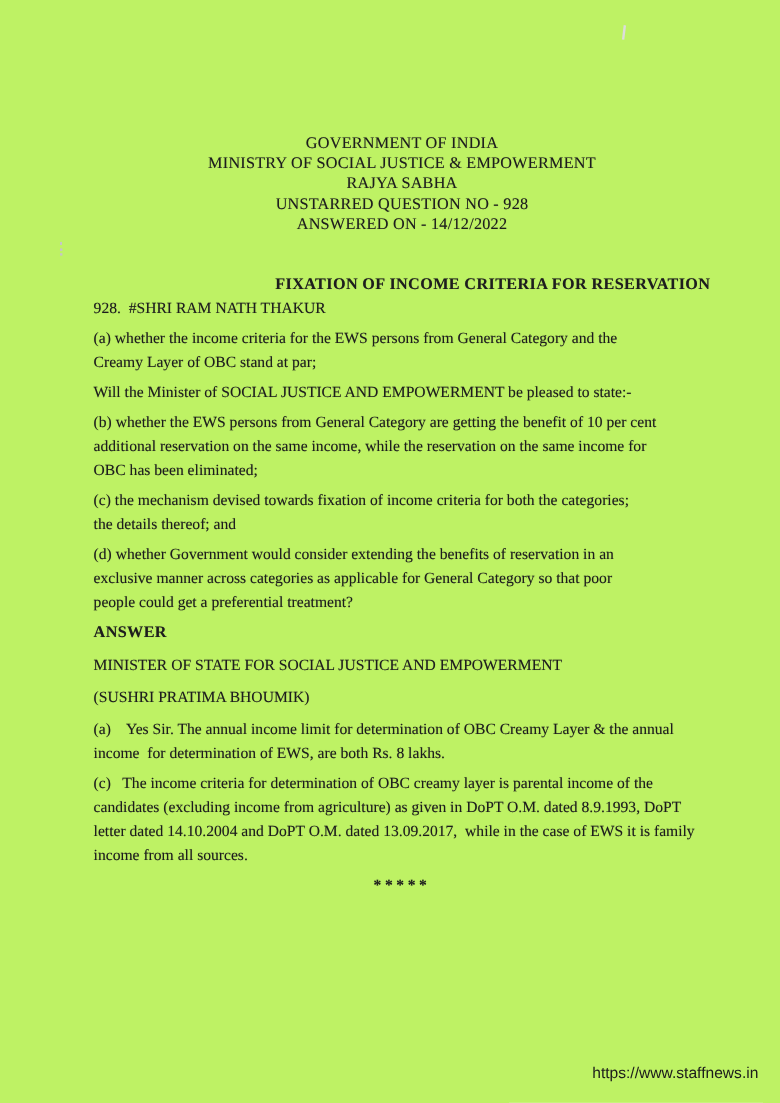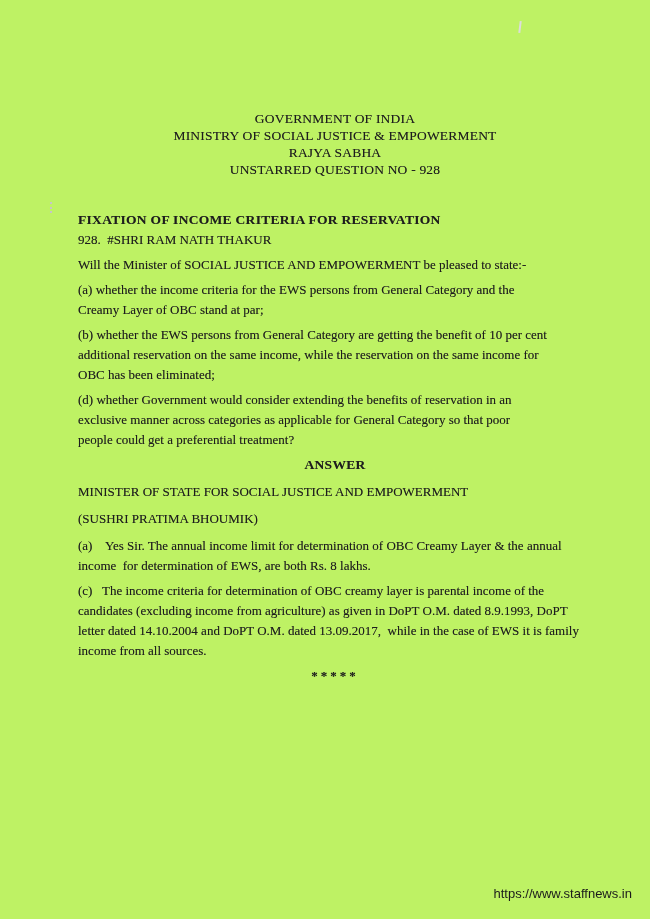--- a/index.html
+++ b/index.html
@@ -21,36 +21,35 @@
     font-size: 13.5px;
     line-height: 17px;
     letter-spacing: 0.2px;
     text-align: center;
   }
   .doc-title {
     margin-top: 32px;
     font-size: 13.5px;
     line-height: 20px;
     letter-spacing: 0.3px;
-    text-align: left;
+    text-align: right;
     font-weight: bold;
   }
   .para {
     margin: 0 0 5px 0;
     font-size: 13px;
     line-height: 20px;
     white-space: pre;
   }
   .para.first { margin-top: 0; }
   .para.gap { margin-bottom: 7px; }
   .answer-heading {
     margin: 0 0 7px 0;
     font-size: 13.5px;
     line-height: 20px;
-    text-align: center;
     font-weight: bold;
     letter-spacing: 0.3px;
     white-space: pre;
   }
   .stars {
     margin-top: 5px;
     font-size: 13px;
     line-height: 20px;
     text-align: center;
     font-weight: bold;
@@ -92,32 +91,35 @@
   <div class="scan-artifact-tick"></div>
   <div class="scan-artifact-dots"></div>
 
   <div class="doc">
 
     <div class="header">
       <div class="header-line">GOVERNMENT OF INDIA</div>
       <div class="header-line">MINISTRY OF SOCIAL JUSTICE &amp; EMPOWERMENT</div>
       <div class="header-line b">RAJYA SABHA</div>
       <div class="header-line b">UNSTARRED QUESTION NO - 928</div>
+      <div class="header-line">ANSWERED ON - 14/12/2022</div>
     </div>
 
     <div class="doc-title">FIXATION OF INCOME CRITERIA FOR RESERVATION</div>
 
     <p class="para first">928.  #SHRI RAM NATH THAKUR</p>
-    <p class="para">Will the Minister of SOCIAL JUSTICE AND EMPOWERMENT be pleased to state:-</p>
-
     <p class="para">(a) whether the income criteria for the EWS persons from General Category and the
 Creamy Layer of OBC stand at par;</p>
+
+    <p class="para">Will the Minister of SOCIAL JUSTICE AND EMPOWERMENT be pleased to state:-</p>
     <p class="para">(b) whether the EWS persons from General Category are getting the benefit of 10 per cent
 additional reservation on the same income, while the reservation on the same income for
 OBC has been eliminated;</p>
+    <p class="para">(c) the mechanism devised towards fixation of income criteria for both the categories;
+the details thereof; and</p>
     <p class="para">(d) whether Government would consider extending the benefits of reservation in an
 exclusive manner across categories as applicable for General Category so that poor
 people could get a preferential treatment?</p>
 
     <div class="answer-heading">ANSWER</div>
     <p class="para gap">MINISTER OF STATE FOR SOCIAL JUSTICE AND EMPOWERMENT</p>
     <p class="para gap">(SUSHRI PRATIMA BHOUMIK)</p>
 
     <p class="para">(a)    Yes Sir. The annual income limit for determination of OBC Creamy Layer &amp; the annual
 income  for determination of EWS, are both Rs. 8 lakhs.</p>

